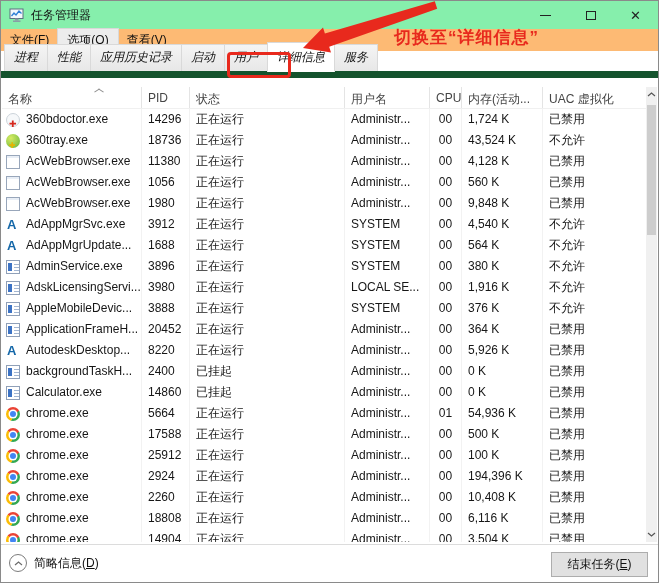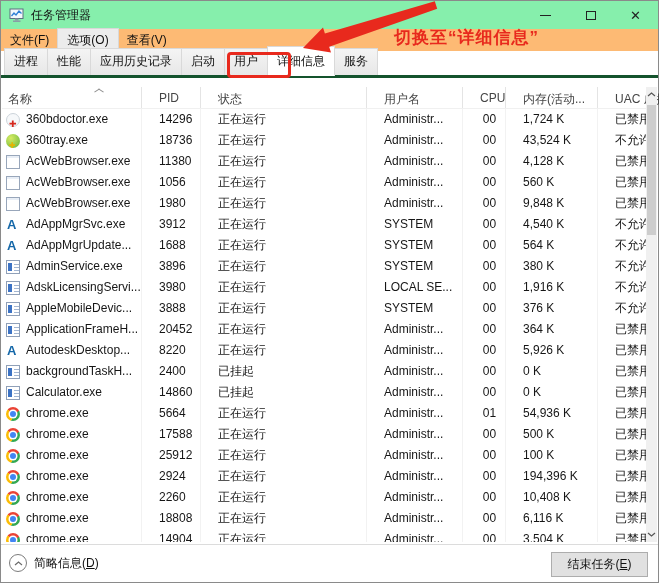--- a/index.html
+++ b/index.html
@@ -18,27 +18,27 @@
   .glyph-min { width:11px; height:1px; background:#222; }
   .glyph-max { width:10px; height:9px; border:1px solid #222; }
   .glyph-close { font-size:13px; color:#222; line-height:1; }
 
   
   .menubar { position:absolute; left:0; top:28px; right:0; height:22px; display:flex; align-items:center; background:#fdba74; }
   .menu-item { font-size:12px; color:#111; padding:3px 9px; }
   .menu-item.hl { background:#ececec; outline:1px solid #d8d8d8; }
 
   
-  .tabbar { position:absolute; left:0; top:50px; right:0; height:27px; display:flex; align-items:flex-end; padding-left:3px; border-bottom:3px solid #14532d; background:#fff; }
+  .tabbar { position:absolute; left:0; top:50px; right:0; height:27px; display:flex; align-items:flex-end; padding-left:3px; border-bottom:7px solid #14532d; background:#fff;font-style:italic; }
   .tab { font-size:12px; color:#111; padding:4px 9px 5px; border:1px solid #d9d9d9; border-bottom:none; background:linear-gradient(#f4f4f4,#e7e7e7); margin-right:-1px; position:relative; }
   .tab.selected { background:#fff; padding-top:6px; z-index:2; margin-bottom:-1px; border-bottom:1px solid #fff; }
 
   
   .tablewrap { position:absolute; left:1px; top:86px; width:646px; }
-  .hrow, .row { display:grid; grid-template-columns:140px 48px 155px 85px 32px 81px 105px;gap:11px; }
+  .hrow, .row { display:grid; grid-template-columns:140px 48px 155px 85px 32px 81px 105px; }
   .hrow { height:22px; border-bottom:1px solid #f0f0f0; }
   .hcell { font-size:12px; color:#454545; padding:4px 6px 0; border-right:1px solid #e4e4e4; white-space:nowrap; overflow:hidden; position:relative; }
   .caret { position:absolute; top:1px; left:92px; width:9px; height:5px; }
   .caret::before, .caret::after { content:""; position:absolute; width:6px; height:1px; background:#8f8f8f; top:2px; }
   .caret::before { left:0; transform:rotate(-33deg); }
   .caret::after  { left:4px; transform:rotate(33deg); }
 
   .tbody { height:433px; overflow:hidden; }
   .row { height:21px; line-height:21px; font-size:12px; color:#161616; }
   .cell { padding:0 6px; border-right:1px solid #f2f2f2; white-space:nowrap; overflow:hidden; }

